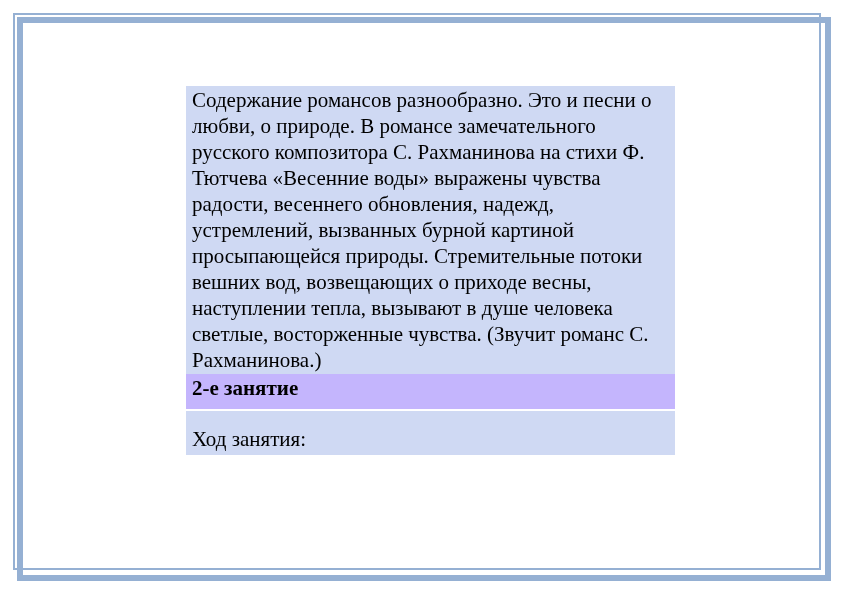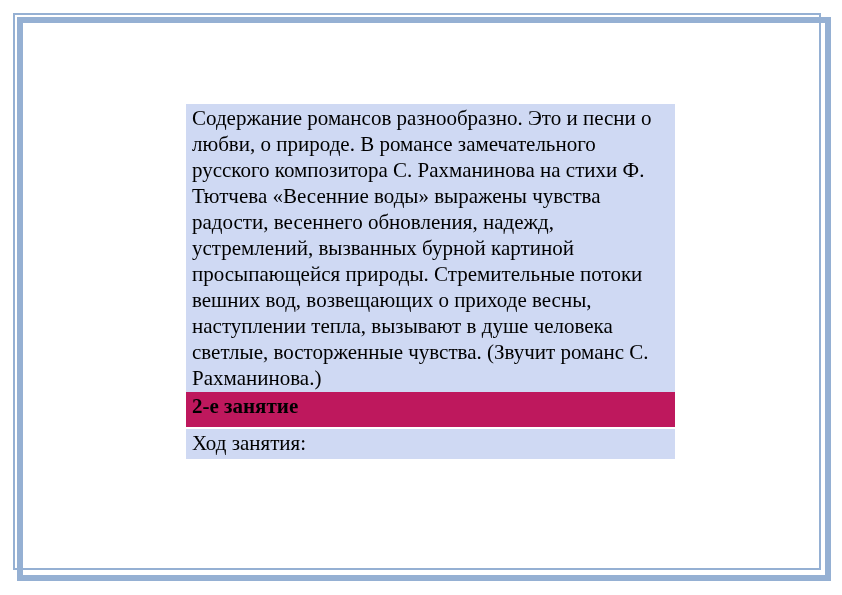--- a/index.html
+++ b/index.html
@@ -32,21 +32,21 @@
     top: 17px;
     width: 814px;
     height: 564px;
     border: 6px solid #95B0D3;
     box-sizing: border-box;
     pointer-events: none;
   }
   .text-column {
     position: absolute;
     left: 186px;
-    top: 104px;
+    top: 86px;
     width: 489px;
     font-size: 21px;
     line-height: 26px;
     color: #000000;
   }
   .text-column p { margin: 0; }
   .hl { background-color: #CFD9F3; box-sizing: border-box; }
   .para-intro {
     padding: 1px 6px 1px 6px;
     margin-bottom: 3px;
@@ -55,32 +55,32 @@
     padding: 0 6px 2px 6px;
     margin-bottom: 2px;
   }
   .para-heading {
     font-weight: bold;
     padding-top: 1px;
     margin-bottom: 6px !important;
   }
   .para-program em { font-style: italic; }
   .para-course {
-    padding: 1px 6px 3px 6px;
+    padding: 15px 6px 3px 6px;
   }
 </style>
 </head>
 <body>
 
 <div class="slide" style="background-color: rgb(255, 255, 255);">
   <div class="frame-thin frame" style="border-color: rgb(149, 176, 211);"></div>
   <div class="frame-thick frame" style="border-color: rgb(149, 176, 211);"></div>
 
   <div class="text-column" style="color: rgb(0, 0, 0);">
     <p class="hl para-intro" style="background-color: rgb(207, 217, 243);">Содержание романсов разнообразно. Это и песни о любви, о природе. В романсе замечательного русского композитора С. Рахманинова на стихи Ф. Тютчева «Весенние воды» выражены чувства радости, весеннего обновления, надежд, устремлений, вызванных бурной картиной просыпающейся природы. Стремительные потоки вешних вод, возвещающих о приходе весны, наступлении тепла, вызывают в душе человека светлые, восторженные чувства. (Звучит романс С. Рахманинова.)</p>
 
-    <div class="hl group-b" style="background-color: #be185d;">
+    <div class="hl group-b" style="background-color: #c4b5fd;">
       <p class="para-heading">2-е занятие</p>
     </div>
 
     <p class="hl para-course" style="background-color: rgb(207, 217, 243);">Ход занятия:</p>
   </div>
 </div>
 
 </body></html>

